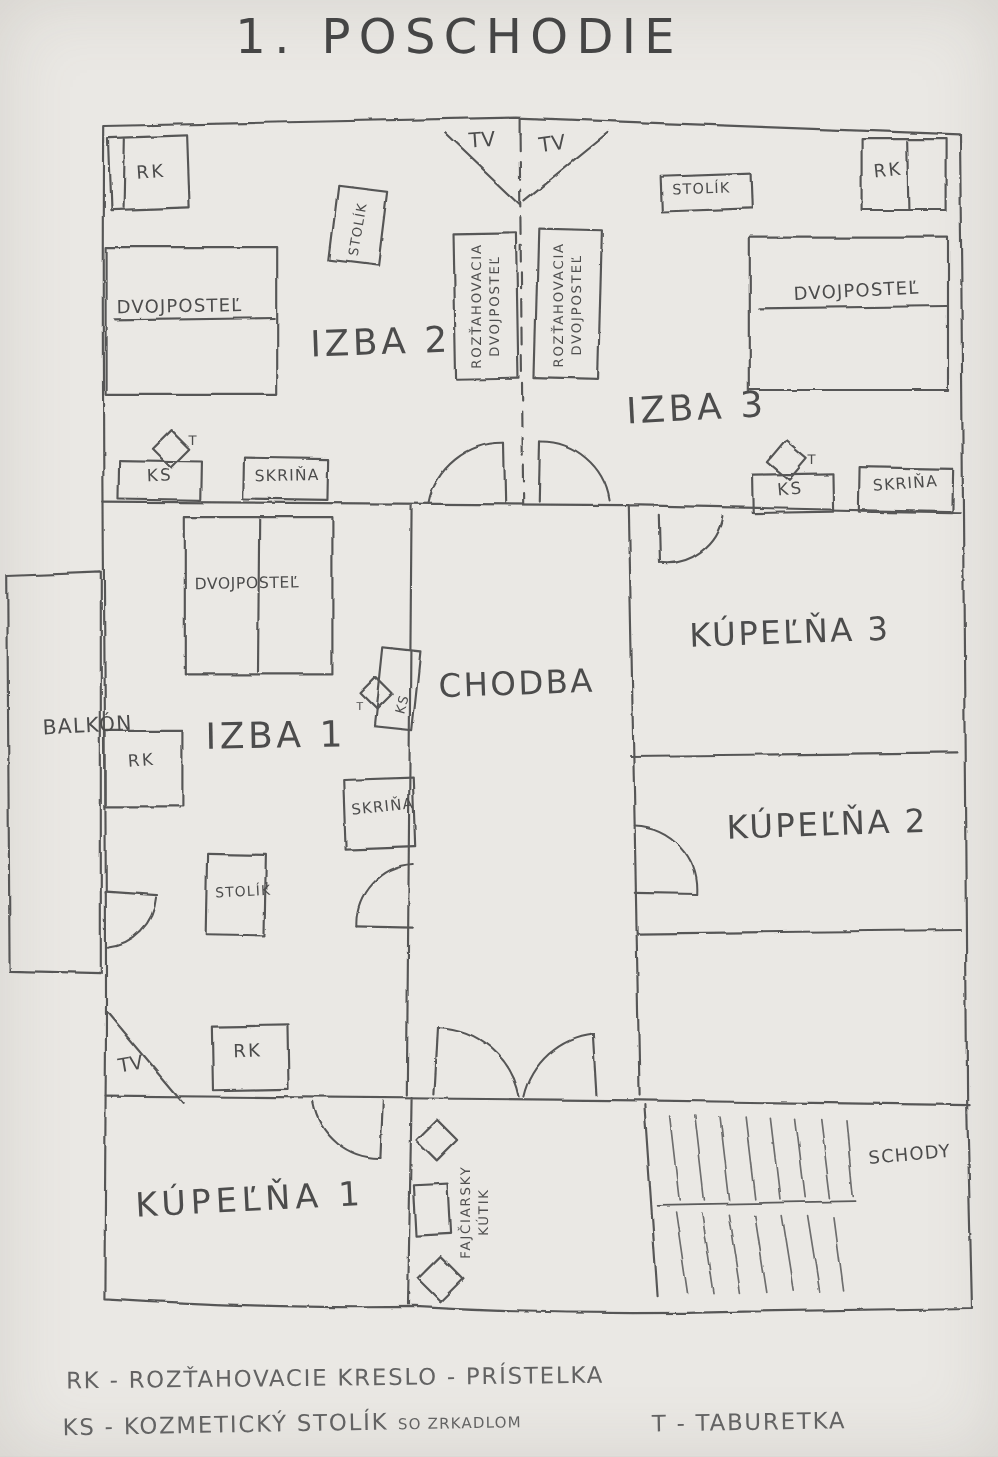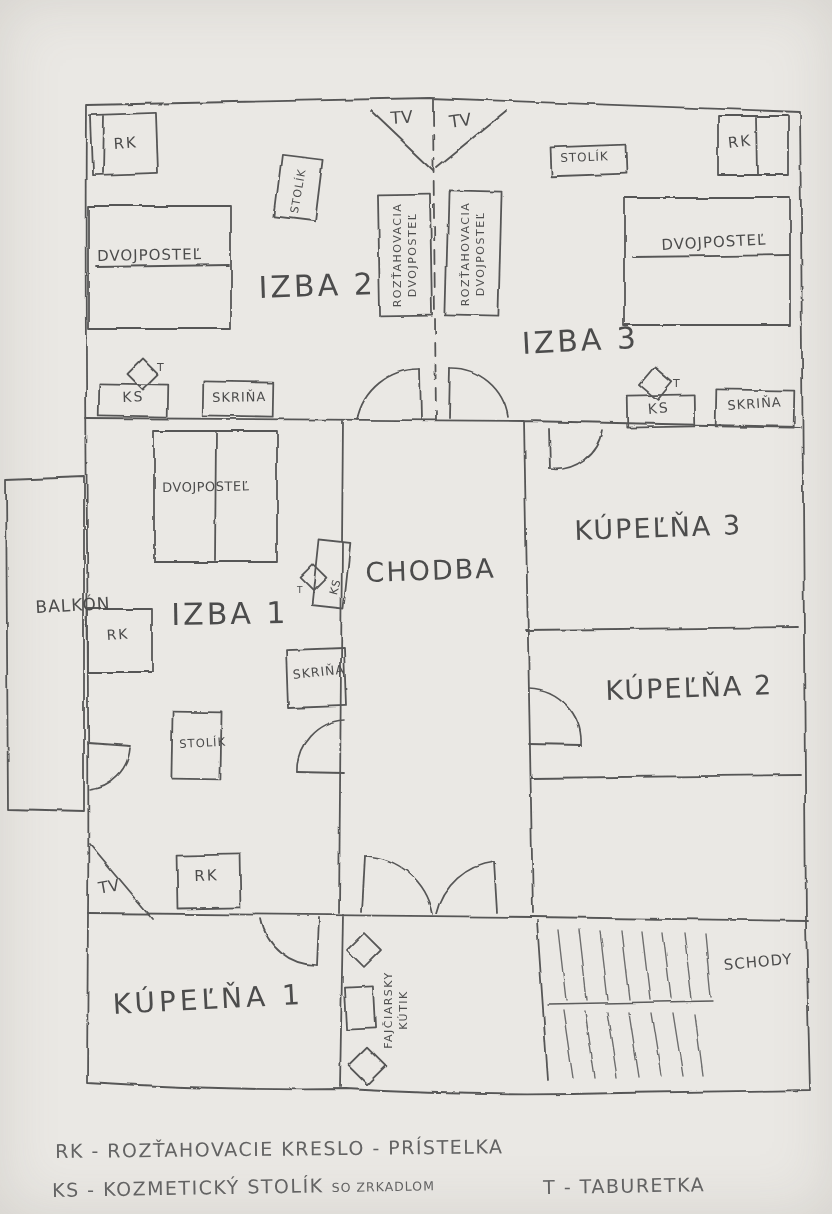--- a/index.html
+++ b/index.html
@@ -120,20 +120,21 @@
       <g stroke="#6e6e6e" stroke-width="1.4">
         <path d="M 558,930 L 566,1000 M 579,930 L 587,1000 M 600,931 L 608,1000 M 621,931 L 629,999
              M 642,932 L 650,999 M 663,932 L 671,998 M 684,933 L 692,998 M 705,934 L 711,997"></path>
         <path stroke="#5b5b5b" d="M 548,1004 L 713,1001"></path>
         <path d="M 563,1010 L 573,1078 M 585,1011 L 595,1078 M 607,1012 L 617,1077 M 629,1012 L 639,1077
              M 651,1013 L 661,1076 M 673,1013 L 683,1076 M 695,1014 L 703,1075"></path>
       </g>
     </g>
   </svg>
 
+  <div class="lbl" style="left:196px;top:8px;font-size:40px;letter-spacing:7px;color:#454545;">1. POSCHODIE</div>
 
   <div class="lbl" style="left:258px;top:270px;font-size:30px;letter-spacing:3px;transform:rotate(-2deg);">IZBA 2</div>
   <div class="lbl" style="left:521px;top:326px;font-size:30px;letter-spacing:3px;transform:rotate(-3deg);">IZBA 3</div>
   <div class="lbl" style="left:171px;top:597px;font-size:30px;letter-spacing:3px;transform:rotate(-1deg);">IZBA 1</div>
   <div class="lbl" style="left:365px;top:557px;font-size:27px;letter-spacing:2px;transform:rotate(-2deg);">CHODBA</div>
   <div class="lbl" style="left:574px;top:515px;font-size:27px;letter-spacing:2px;transform:rotate(-2deg);">KÚPEĽŇA 3</div>
   <div class="lbl" style="left:605px;top:675px;font-size:27px;letter-spacing:2px;transform:rotate(-2deg);">KÚPEĽŇA 2</div>
   <div class="lbl" style="left:112px;top:988px;font-size:28px;letter-spacing:4px;transform:rotate(-3deg);">KÚPEĽŇA 1</div>
   <div class="lbl" style="left:35px;top:597px;font-size:17px;letter-spacing:1px;transform:rotate(-3deg);">BALKÓN</div>
   <div class="lbl" style="left:723px;top:956px;font-size:15px;letter-spacing:1px;transform:rotate(-5deg);">SCHODY</div>

